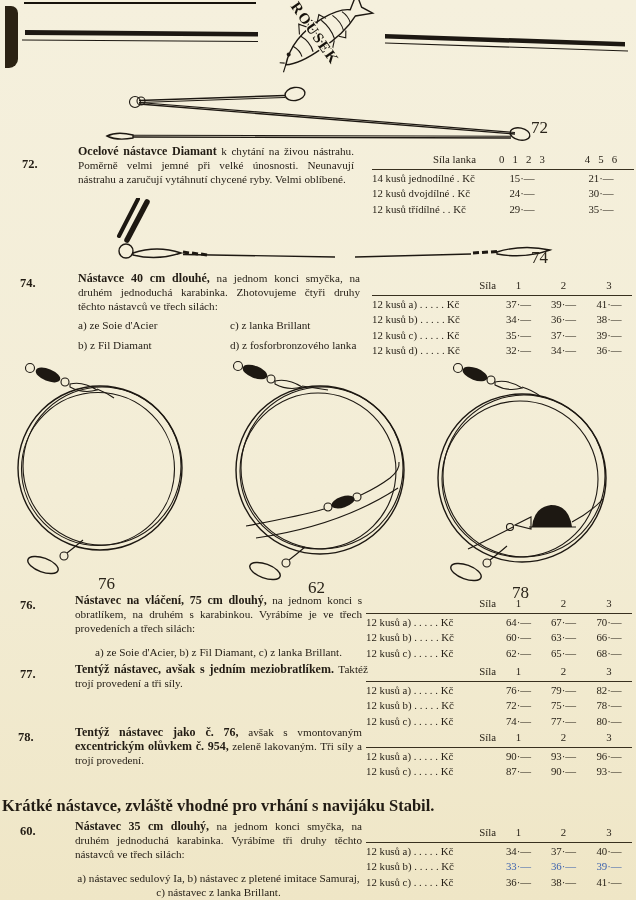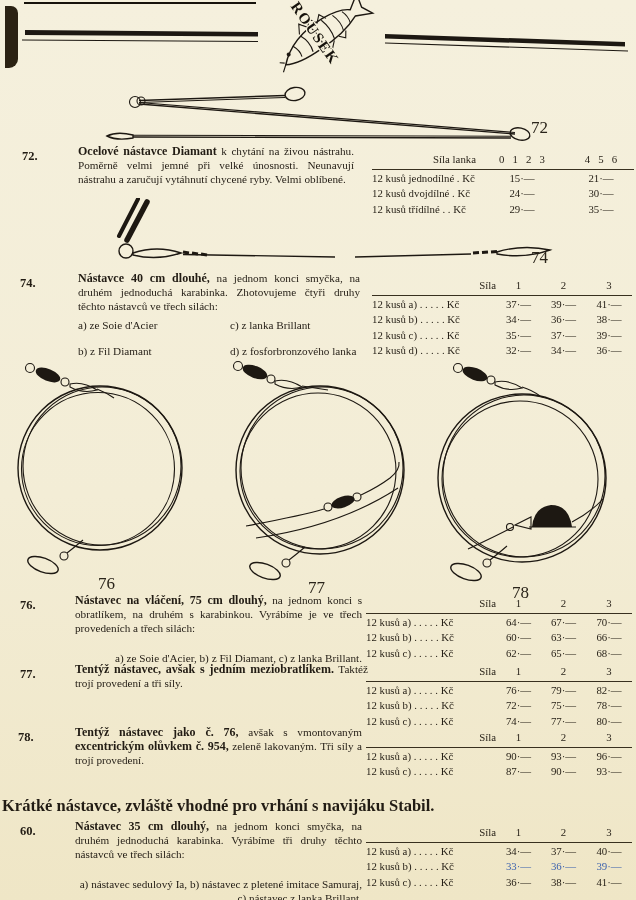--- a/index.html
+++ b/index.html
@@ -14,22 +14,22 @@
   .spine-blob{position:absolute;left:5px;top:6px;width:13px;height:62px;background:#2b2213;border-radius:0 7px 9px 0;}
   .topline{position:absolute;left:24px;top:2px;width:232px;height:2px;background:#17130c;}
   svg{position:absolute;}
   .ink{stroke:#1d1812;fill:none;stroke-width:1.4;}
   .ink2{stroke:#1d1812;fill:none;stroke-width:1.1;}
   .fill{fill:#1d1812;stroke:none;}
   .fig-label{position:absolute;font-size:17px;color:#2a241a;}
   .itemnum{position:absolute;font-weight:bold;font-size:12.5px;}
   .para{position:absolute;font-size:11.2px;line-height:14px;text-align:justify;}
   .para b{font-size:12px;}
-  .sizes{margin-top:16px;text-align:right;}
-  .list74{margin-top:5px;display:grid;grid-template-columns:152px auto;row-gap:12px;text-align:left;}
+  .sizes{margin-top:10px;text-align:center;}
+  .list74{margin-top:5px;display:grid;grid-template-columns:152px auto;row-gap:6px;text-align:left;}
   table.price{position:absolute;border-collapse:collapse;table-layout:fixed;
     font-size:10.8px;color:#241e15;}
   table.price th{font-weight:normal;text-align:right;border-bottom:1.2px solid #38301f;
     padding:0 0 2px 0;height:16px;}
   table.price th.num,table.price td.val{text-align:center;}
   table.price td{padding:0;height:15.5px;white-space:nowrap;overflow:hidden;}
   th.pre{white-space:pre;}
   .t60 tr.row-blue td.val{color:#3d63ae;}
   .heading{position:absolute;left:2px;top:796px;width:632px;font-weight:bold;font-size:16.5px;}
 </style>
@@ -71,38 +71,38 @@
     <circle cx="86" cy="21" r="4" class="ink2"></circle>
     <line x1="84" y1="24" x2="460" y2="54" class="ink"></line>
     <line x1="84" y1="22.5" x2="460" y2="52.5" class="ink2"></line>
     <ellipse cx="465" cy="54" rx="10" ry="6" transform="rotate(12 465 54)" class="ink"></ellipse>
     <line x1="456" y1="58" x2="78" y2="57" class="ink"></line>
     <line x1="456" y1="56.2" x2="78" y2="55.2" class="ink2"></line>
     <path d="M78,55 Q62,51 52,56 Q62,61 78,58 Z" class="ink"></path>
   </svg>
   <span class="fig-label" style="left:531px;top:118px">72</span>
 
-  <span class="itemnum" style="left:22px;top:149px">72.</span>
+  <span class="itemnum" style="left:22px;top:157px">72.</span>
   <p class="para" style="left:78px;top:144px;width:276px;margin:0">
     <b>Ocelové nástavce Diamant</b><span> k chytání na živou nástrahu. Poměrně velmi jemné při velké únosnosti. Neunavují nástrahu a zaručují vytáhnutí chycené ryby. Velmi oblíbené.</span>
   </p>
   <table class="price" style="left:372px;top:151px;width:262px">
     <colgroup>
         <col style="width:104px">
         <col style="width:92px">
         <col style="width:66px">
       </colgroup>
     <tbody>
         <tr>
       <th>Síla lanka</th>
       <th class="num pre">0   1   2   3</th>
       <th class="num pre">4   5   6</th>
     </tr>
     <tr>
-      <td>12 kusů jednodílné .  Kč</td>
+      <td>14 kusů jednodílné .  Kč</td>
       <td class="val">15·—</td>
       <td class="val">21·—</td>
     </tr>
     <tr>
       <td>12 kusů dvojdílné   .  Kč</td>
       <td class="val">24·—</td>
       <td class="val">30·—</td>
     </tr>
     <tr>
       <td>12 kusů třídílné  .   . Kč</td>
@@ -241,21 +241,21 @@
         <path d="M562,166 Q581,156 593,143" class="ink2"></path>
       </g>
       <g>
         <path d="M480,204 Q489,197 497,190" class="ink2"></path>
         <circle cx="477" cy="207" r="4" class="ink2"></circle>
         <ellipse cx="456" cy="216" rx="16" ry="7" transform="rotate(20 456 216)" class="ink"></ellipse>
       </g>
     </g>
   </svg>
   <span class="fig-label" style="left:98px;top:574px">76</span>
-  <span class="fig-label" style="left:308px;top:578px">77</span>
+  <span class="fig-label" style="left:308px;top:578px">62</span>
   <span class="fig-label" style="left:512px;top:583px">78</span>
 
   <span class="itemnum" style="left:20px;top:598px">76.</span>
   <div class="para" style="left:75px;top:593px;width:287px">
     <b>Nástavec na vláčení, 75 cm dlouhý,</b><span> na jednom konci s obratlíkem, na druhém s karabinkou. Vyrábíme je ve třech provedeních a třech silách:</span>
     <div class="sizes">a) ze Soie d'Acier, b) z Fil Diamant, c) z lanka Brillant.</div>
   </div>
   <table class="price" style="left:366px;top:595px;width:266px">
     <colgroup>
         <col style="width:130px">

